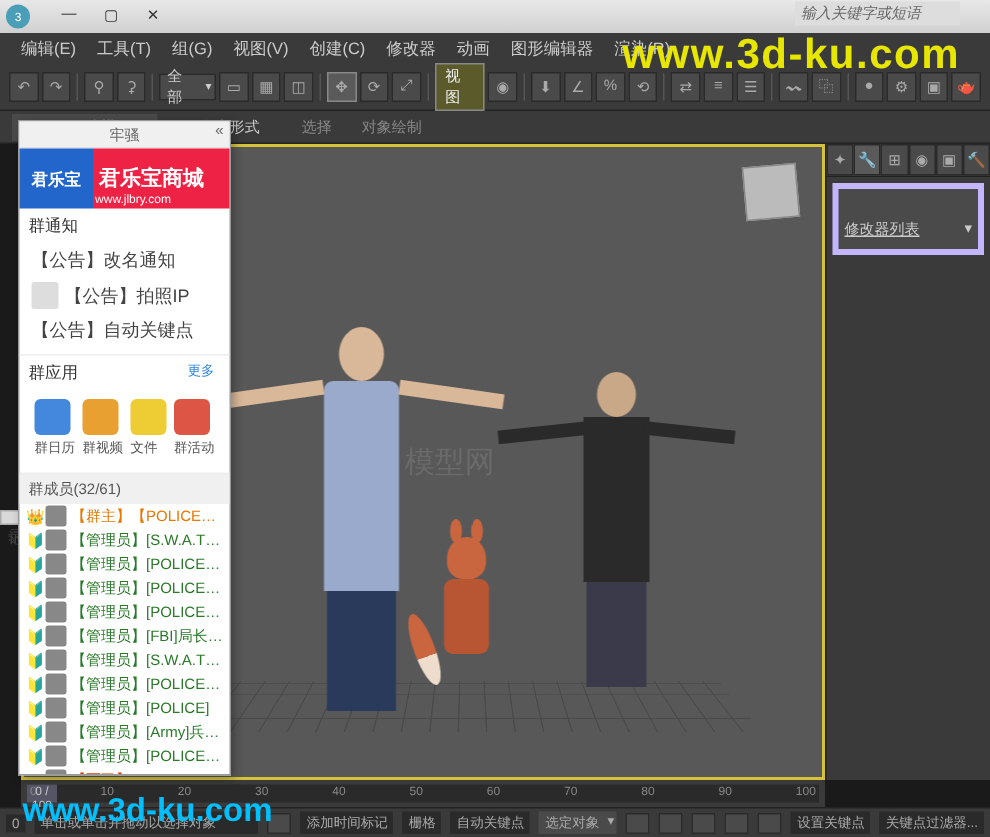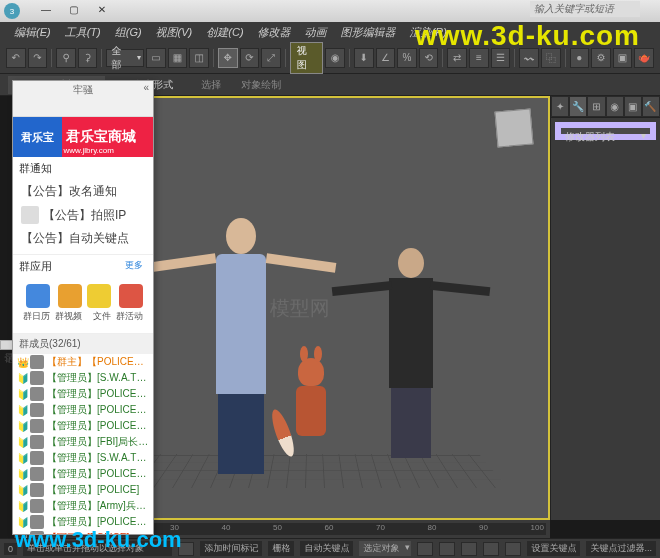--- a/index.html
+++ b/index.html
@@ -7,21 +7,21 @@
 
 
 .titlebar { height: 22px; background: linear-gradient(#e8e8e8, #d0d0d0); display: flex; align-items: center; padding: 0 4px; font-size: 11px; color: #333; }
 .app-logo { width: 16px; height: 16px; background: #4a9eb8; border-radius: 50%; margin-right: 6px; font-size: 8px; color: #fff; display: flex; align-items: center; justify-content: center; }
 .title-center { flex: 1; text-align: center; }
 .win-controls { display: flex; gap: 8px; margin-left: 10px; }
 .win-btn { width: 20px; height: 14px; font-size: 10px; text-align: center; cursor: pointer; }
 
 
 .menubar { height: 20px; background: #3a3a3a; display: flex; align-items: center; padding: 0 8px; font-size: 11px; color: #ccc; gap: 2px; position: relative; }
-.menu-item { padding: 2px 6px; cursor: pointer; font-style: italic; }
+.menu-item { padding: 2px 6px; cursor: pointer; }
 .search-box { position: absolute; right: 20px; top: 1px; width: 110px; height: 16px; background: #ddd; font-size: 10px; padding: 1px 4px; color: #666; font-style: italic; }
 
 
 .watermark { position: absolute; top: 20px; right: 20px; font-size: 28px; font-weight: bold; color: #e6e600; z-index: 100; pointer-events: none; letter-spacing: 1px; }
 .watermark2 { position: absolute; bottom: 5px; left: 15px; font-size: 22px; font-weight: bold; color: #00bfff; z-index: 100; pointer-events: none; }
 
 
 .toolbar { height: 32px; background: #3a3a3a; display: flex; align-items: center; padding: 2px 6px; gap: 2px; border-bottom: 1px solid #222; }
 .tb-btn { width: 20px; height: 20px; background: #4a4a4a; border: 1px solid #2a2a2a; cursor: pointer; display: flex; align-items: center; justify-content: center; font-size: 10px; color: #aaa; }
 .tb-btn.active { background: #5a5a5a; border-color: #888; }
@@ -34,32 +34,32 @@
 .ribbon { height: 22px; background: #3a3a3a; display: flex; align-items: center; padding: 0 8px; font-size: 10px; color: #ccc; gap: 20px; border-bottom: 1px solid #222; }
 .ribbon-tab { padding: 2px 8px; cursor: pointer; }
 .ribbon-tab.active { background: #4a4a4a; }
 .ribbon-group { color: #888; }
 
 
 .main-area { position: absolute; top: 96px; left: 0; right: 0; bottom: 38px; display: flex; }
 
 
 .qq-panel { width: 142px; background: #fff; position: absolute; left: 12px; top: 80px; z-index: 50; border: 1px solid #999; font-size: 11px; box-shadow: 2px 2px 6px rgba(0,0,0,0.3); }
-.qq-title { height: 36px; background: #f0f0f0; text-align: center; font-size: 10px; padding: 2px; color: #666; border-bottom: 1px solid #ddd; }
+.qq-title { height: 18px; background: #f0f0f0; text-align: center; font-size: 10px; padding: 2px; color: #666; border-bottom: 1px solid #ddd; }
 .qq-close { position: absolute; right: 4px; top: 1px; cursor: pointer; font-size: 10px; }
 .qq-banner { height: 40px; background: linear-gradient(90deg, #2266cc 35%, #ee2244 35%); color: #fff; display: flex; align-items: center; font-size: 12px; position: relative; }
 .qq-banner-left { width: 35%; text-align: center; font-size: 11px; font-weight: bold; }
 .qq-banner-right { flex: 1; font-size: 14px; font-weight: bold; padding-left: 4px; }
 .qq-banner-sub { position: absolute; bottom: 2px; left: 36%; font-size: 8px; }
 .qq-section { padding: 4px 6px; border-bottom: 1px solid #eee; }
 .qq-section-title { font-size: 11px; color: #333; margin-bottom: 4px; }
 .qq-notice { font-size: 12px; color: #444; padding: 3px 0 3px 2px; display: flex; align-items: center; gap: 4px; }
 .qq-notice-icon { width: 18px; height: 18px; background: #ddd; border-radius: 2px; }
 .qq-apps { display: flex; justify-content: space-between; padding: 6px 4px; }
-.qq-app { display: flex; flex-direction: column; align-items: flex-end; gap: 2px; cursor: pointer; }
+.qq-app { display: flex; flex-direction: column; align-items: flex-start; gap: 2px; cursor: pointer; }
 .qq-app-icon { width: 24px; height: 24px; border-radius: 4px; }
 .qq-app-label { font-size: 9px; color: #555; }
 .qq-more { text-align: right; font-size: 9px; color: #3388dd; cursor: pointer; padding-right: 4px; }
 .qq-member-header { background: #f0f0f0; padding: 3px 6px; font-size: 10px; color: #555; }
 .qq-member-list { max-height: 180px; overflow-y: auto; }
 .qq-member { display: flex; align-items: center; gap: 3px; padding: 1px 4px; font-size: 10px; }
 .qq-member-avatar { width: 14px; height: 14px; background: #888; border-radius: 2px; flex-shrink: 0; }
 .qq-member-role { width: 10px; height: 10px; flex-shrink: 0; }
 .qq-member-name { white-space: nowrap; overflow: hidden; text-overflow: ellipsis; flex: 1; color: #333; }
 .qq-member.owner .qq-member-name { color: #e67700; }
@@ -98,21 +98,21 @@
 .char3 .legs { width: 40px; height: 70px; background: #3a3a4a; margin: 0 auto; }
 .char3 .arm { position: absolute; top: 36px; width: 60px; height: 9px; background: #2a2a2a; }
 .char3 .arm.l { left: -24px; transform: rotate(-6deg); }
 .char3 .arm.r { right: -24px; transform: rotate(6deg); }
 
 
 .right-panel { width: 110px; background: #3a3a3a; border-left: 1px solid #222; position: absolute; right: 0; top: 0; bottom: 0; }
 .rp-tabs { display: flex; height: 22px; border-bottom: 1px solid #222; }
 .rp-tab { flex: 1; background: #4a4a4a; border: 1px solid #2a2a2a; cursor: pointer; display: flex; align-items: center; justify-content: center; font-size: 10px; color: #aaa; }
 .rp-tab.active { background: #5a5a5a; }
-.rp-dropdown { margin: 4px; height: 18px; background: #4a4a4a; border: 6px solid #c4b5fd; color: #ccc; font-size: 10px; padding: 2px 4px; cursor: pointer; position: relative; }
+.rp-dropdown { margin: 4px; height: 18px; background: #4a4a4a; border: 4px solid #c4b5fd; color: #ccc; font-size: 10px; padding: 20px 4px; cursor: pointer; position: relative; text-decoration: underline; }
 .rp-dropdown::after { content: "▾"; position: absolute; right: 4px; }
 
 
 .timeline { position: absolute; bottom: 20px; left: 14px; right: 110px; height: 18px; background: #3a3a3a; display: flex; align-items: center; font-size: 9px; color: #999; }
 .tl-track { flex: 1; height: 12px; background: #2a2a2a; position: relative; margin: 0 4px; }
 .tl-marker { position: absolute; left: 0; width: 20px; height: 12px; background: #556; font-size: 8px; color: #ccc; text-align: center; }
 .tl-ticks { position: absolute; inset: 0; display: flex; justify-content: space-between; padding: 0 2px; }
 .tl-tick { font-size: 8px; color: #888; }
 
 

